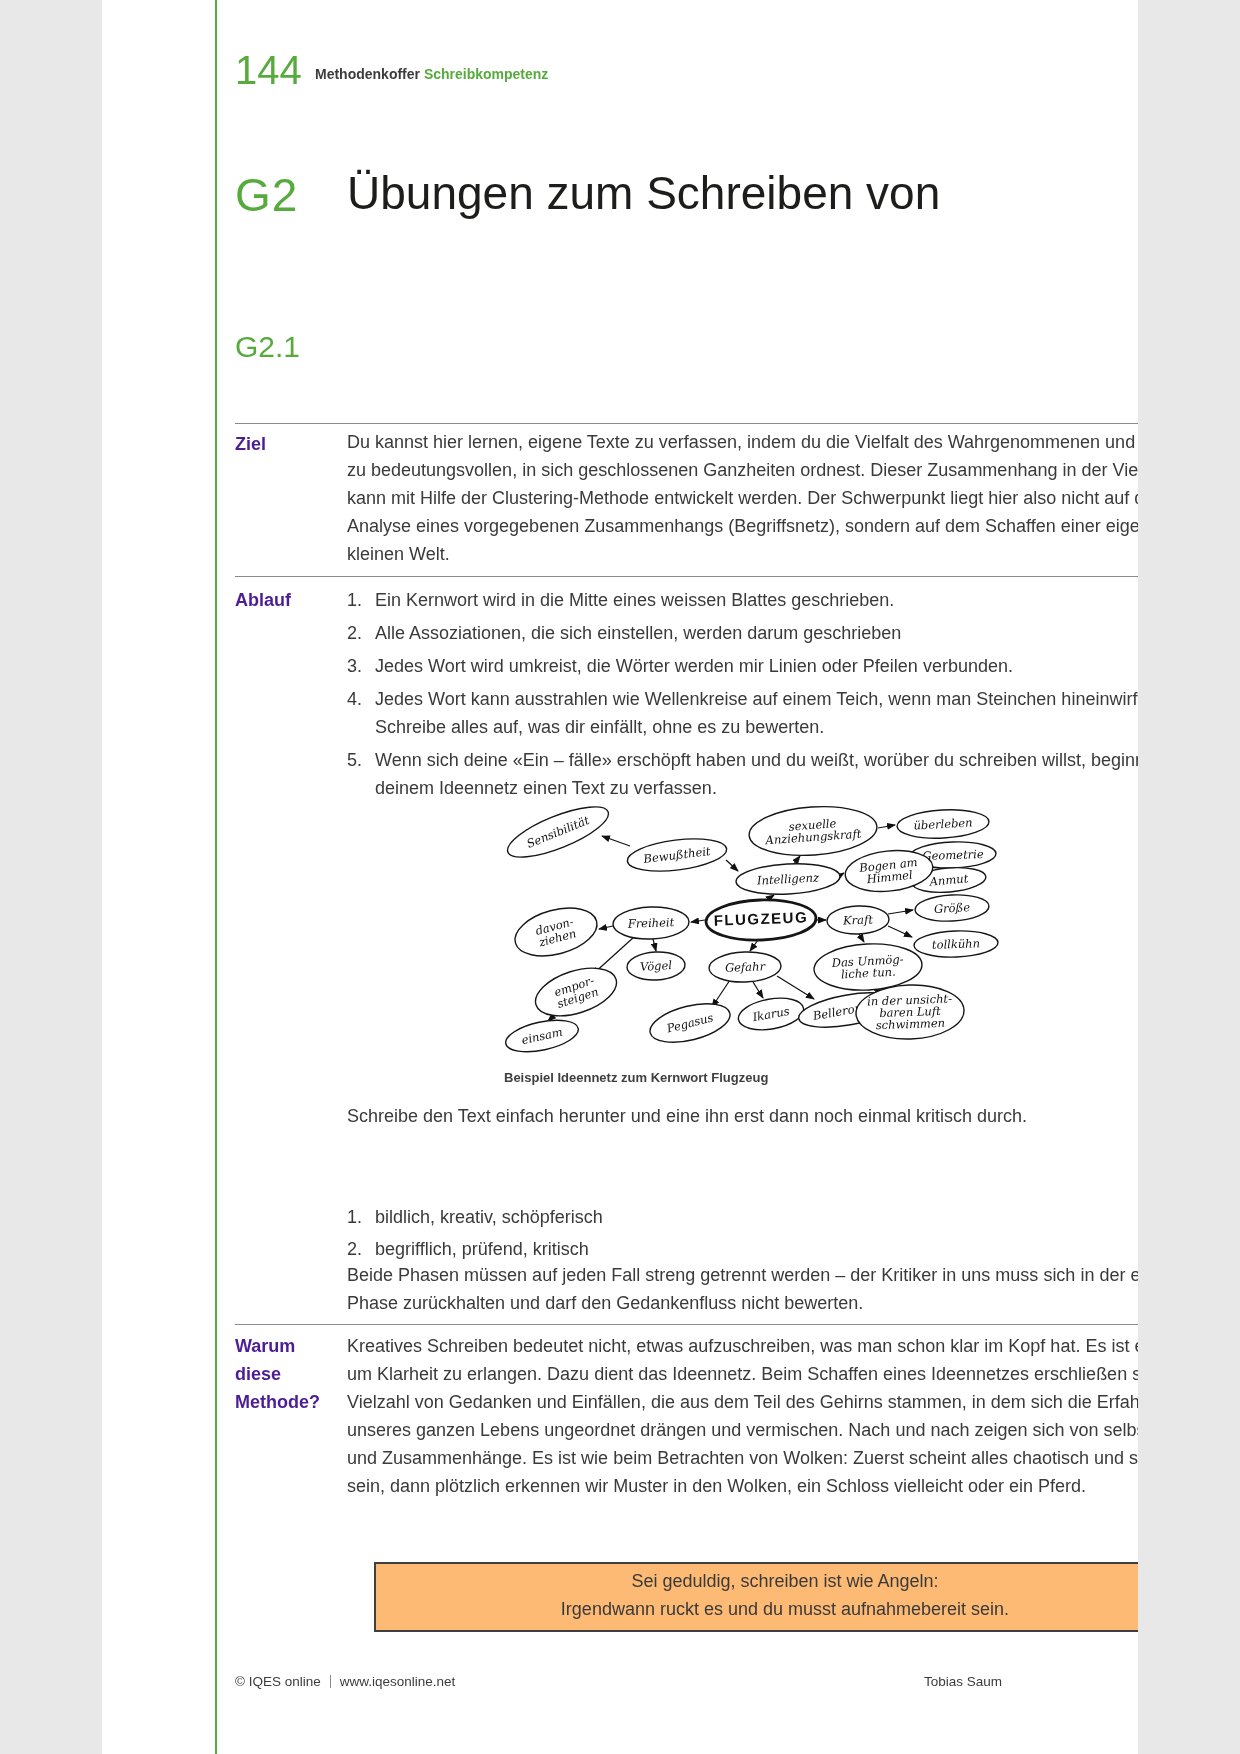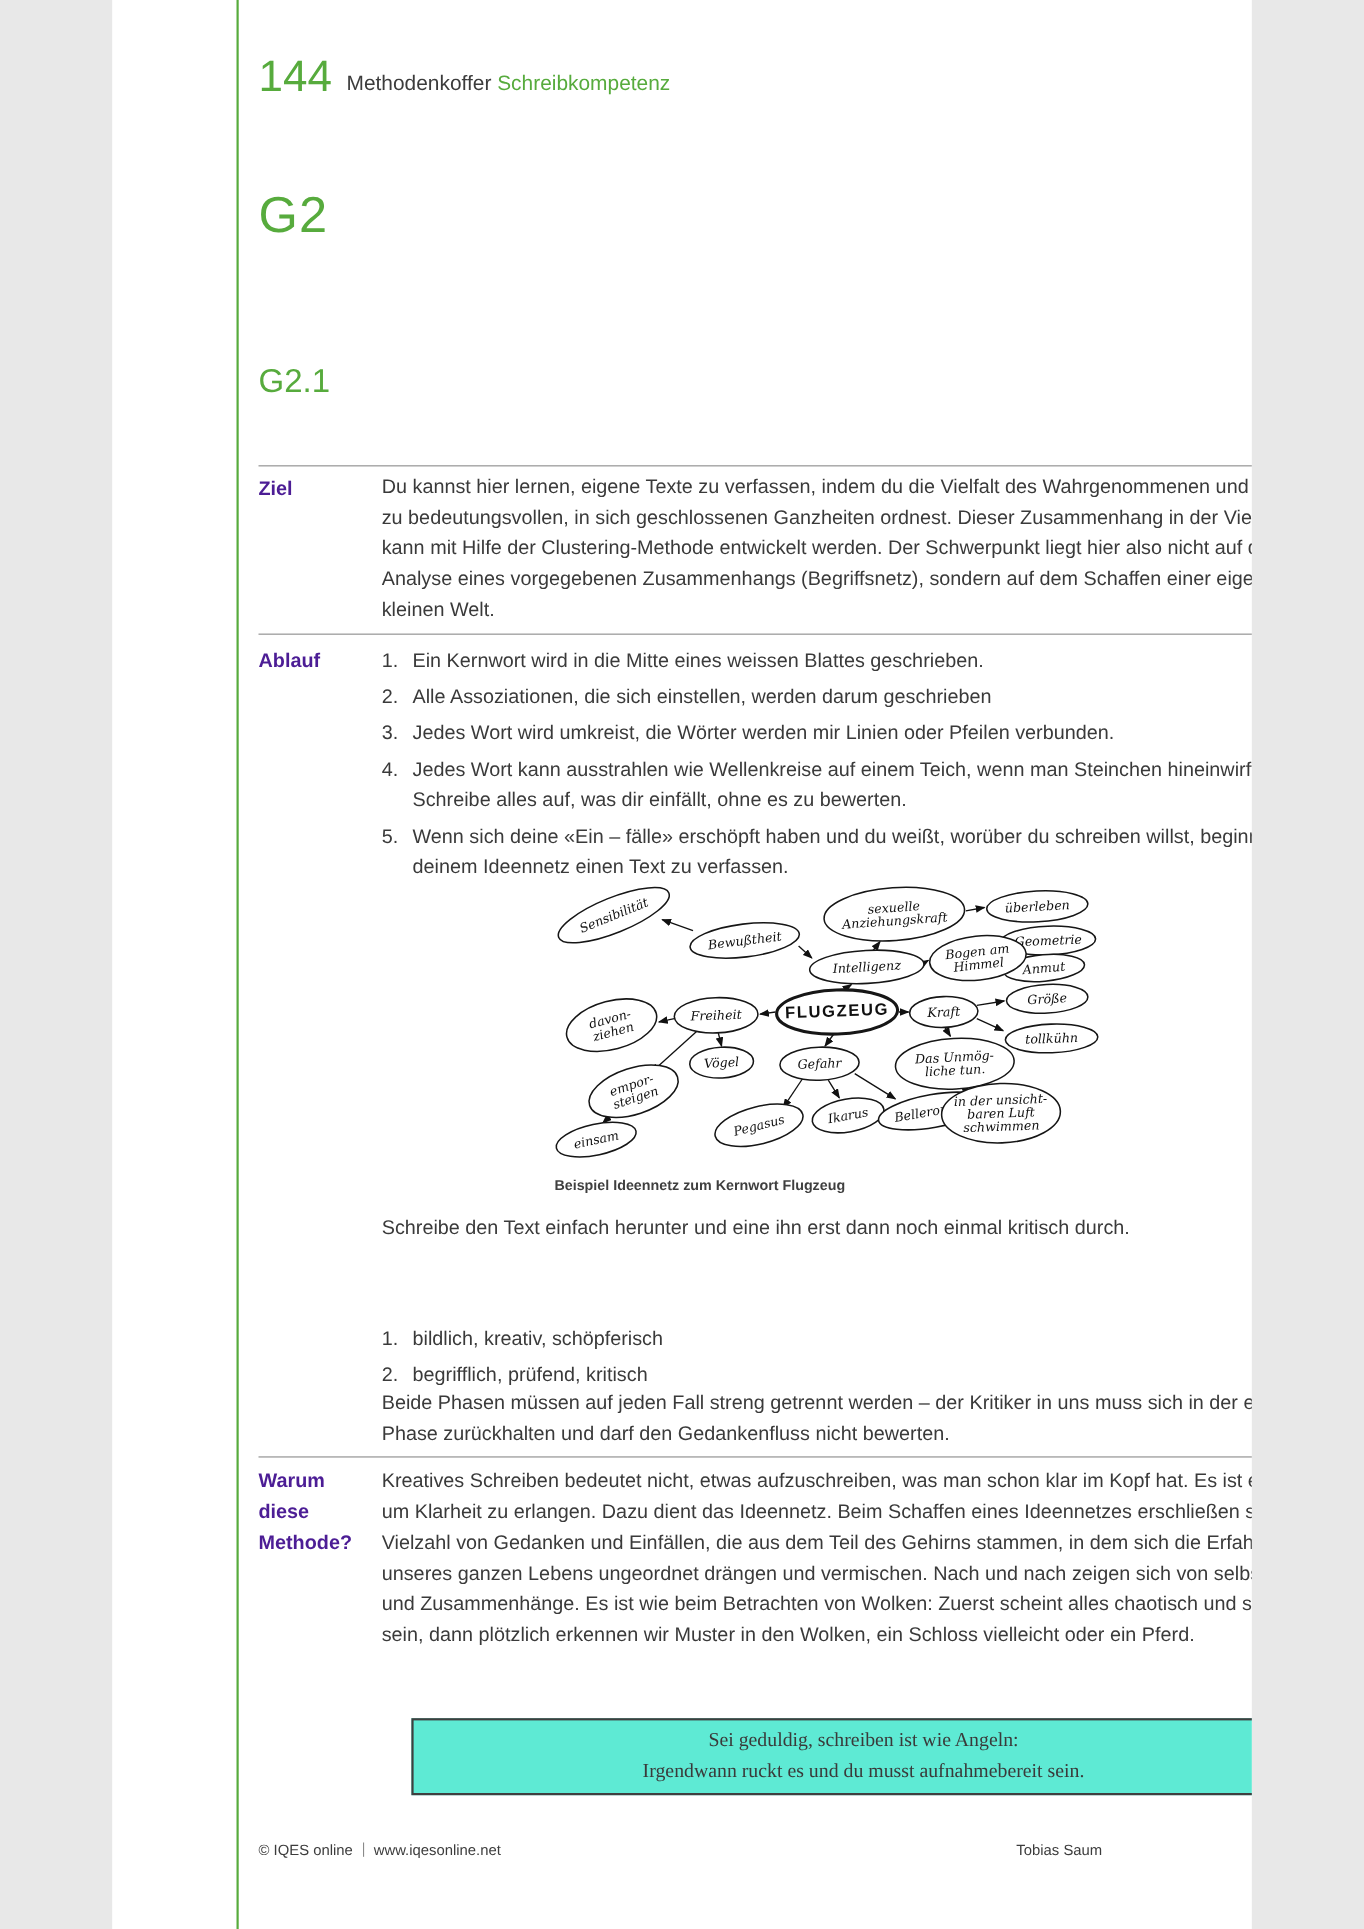--- a/index.html
+++ b/index.html
@@ -5,21 +5,21 @@
   * { margin:0; padding:0; box-sizing:border-box; }
   html,body { background:#e8e8e8; }
   .page {
     position:relative; width:1036px; height:1754px; margin:0 auto;
     background:#ffffff; overflow:hidden;
     font-family:"Liberation Sans", sans-serif; color:#3a3a3a;
   }
   .accent-line { position:absolute; left:113px; top:0; width:2px; height:1754px; background:#57ab3d; }
 
   .page-number { position:absolute; left:133px; top:48px; font-size:40px; font-weight:400; color:#57ab3d; letter-spacing:0px; }
-  .header-line { position:absolute; left:213px; top:66px; font-size:19px; color:#3c3c3c; }
+  .header-line { position:absolute; left:213px; top:66px; font-size:14px; color:#3c3c3c;font-weight:bold; }
   .header-line .sub { color:#57ab3d; }
 
   .chapter-code { position:absolute; left:133px; top:168px; font-size:46px; color:#57ab3d; letter-spacing:1px; }
   .chapter-title { position:absolute; left:245px; top:162px; font-size:46px; line-height:62px; color:#1d1d1b; }
 
   .section-code { position:absolute; left:133px; top:330px; font-size:30px; color:#57ab3d; }
   .section-title { position:absolute; left:245px; top:330px; font-size:30px; font-weight:bold; color:#1d1d1b; }
 
   .rule { position:absolute; left:133px; width:971px; height:1px; background:#8a8a8a; }
   .rule1 { top:423px; } .rule2 { top:576px; } .rule3 { top:1324px; }
@@ -48,41 +48,42 @@
   .after-p12 { position:absolute; left:245px; top:1102px; width:866px; }
   .phases-intro { position:absolute; left:245px; top:1171px; width:866px; }
   .phases-list { position:absolute; left:245px; top:1203px; width:866px; list-style:none; }
   .phases-list li { display:flex; margin-bottom:4px; }
   .after-p3 { position:absolute; left:245px; top:1261px; width:866px; }
   .warum-text { position:absolute; left:245px; top:1332px; width:866px; }
 
   .quote-box {
     position:absolute; left:272px; top:1562px; width:822px;
     border:2px solid #3f3f3f; padding:3px 10px 7px 10px;
-    text-align:center; font-size:18px; line-height:28px; color:#3a3a3a; background:#5eead4;font-family:Liberation Serif, serif;
+    text-align:center; font-size:18px; line-height:28px; color:#3a3a3a; background:#fdba74;
   }
 
   .footer { position:absolute; left:133px; top:1674px; font-size:13.5px; color:#3c3c3c; }
   .footer-divider { display:inline-block; width:1px; height:13px; background:#8a8a8a; margin:0 9px -2px 9px; }
   .footer-author { position:absolute; right:136px; top:1674px; font-size:13.5px; color:#3c3c3c; }
 </style>
 </head>
 <body>
 
 <div class="page">
   <div class="accent-line"></div>
 
   <div class="page-number">144</div>
   <div class="header-line">
     <span>Methodenkoffer</span>
     <span class="sub">Schreibkompetenz</span>
   </div>
 
   <div class="chapter-code">G2</div>
   <div class="chapter-title">
+    <div>Übungen zum Schreiben von</div>
   </div>
 
   <div class="section-code">G2.1</div>
 
   <div class="rule rule1"></div>
 
   <div class="row-label ziel-label">Ziel</div>
   <div class="body-text ziel-text">Du kannst hier lernen, eigene Texte zu verfassen, indem du die Vielfalt des Wahrgenommenen und Erlebten zu bedeutungsvollen, in sich geschlossenen Ganzheiten ordnest. Dieser Zusammenhang in der Vielfalt kann mit Hilfe der Clustering-Methode entwickelt werden. Der Schwerpunkt liegt hier also nicht auf der Analyse eines vorgegebenen Zusammenhangs (Begriffsnetz), sondern auf dem Schaffen einer eigenen kleinen Welt.</div>
 
   <div class="rule rule2"></div>

